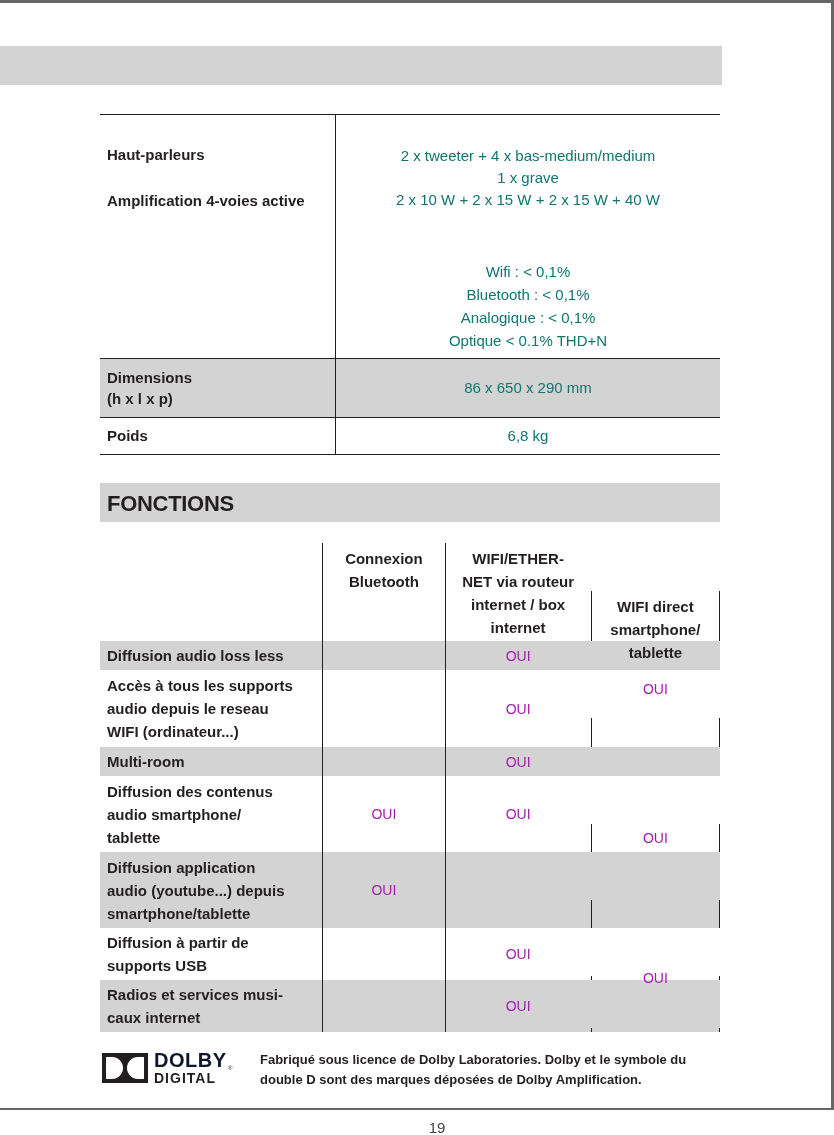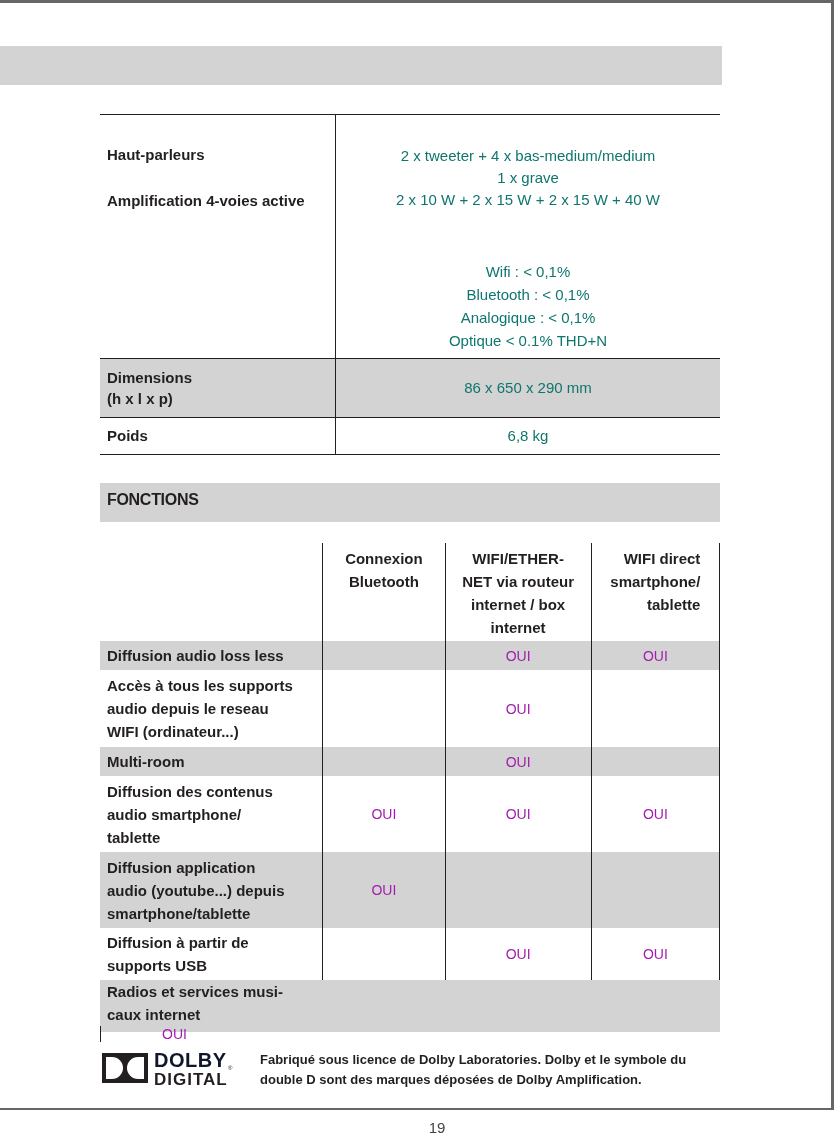--- a/index.html
+++ b/index.html
@@ -28,40 +28,40 @@
     .spec-row.first .spec-value { position: relative; }
     .spec-row.dim { height: 58px; align-items: center; }
     .spec-row.dim .spec-label { height: 58px; display: flex; flex-direction: column; justify-content: center; line-height: 21px; }
     .spec-row.dim .spec-value { line-height: 58px; }
     .spec-row.weight { height: 36px; }
     .spec-row.weight .spec-label { line-height: 36px; }
     .spec-row.weight .spec-value { line-height: 36px; }
 
     
     .section-header { position: absolute; left: 100px; top: 483px; width: 620px; height: 39px; background: #d3d3d3; }
-    .section-title { position: absolute; left: 7px; top: 8px; font-weight: bold; font-size: 16px; letter-spacing: -0.3px; }
+    .section-title { position: absolute; left: 7px; top: 8px; font-weight: bold; font-size: 22px; letter-spacing: -0.3px; }
 
     
     .fonc { position: absolute; left: 100px; top: 543px; width: 620px; }
     .fonc-row { display: flex; }
     .fonc-row.shaded { background: #d3d3d3; }
     .fonc-cell { box-sizing: border-box; font-size: 15px; }
     .c0 { width: 225px; padding-left: 7px; font-weight: bold; line-height: 23px; display: flex; align-items: center; }
     .c1 { width: 124px; border-left: 1.5px solid #231f20; text-align: center; display: flex; align-items: center; justify-content: center; }
     .c2 { width: 148px; border-left: 1.5px solid #231f20; text-align: center; display: flex; align-items: center; justify-content: center; }
-    .c3 { width: 131px; border-left: 1.5px solid #231f20; border-right: 1.5px solid #231f20; text-align: right; display: flex; align-items: center; justify-content: center; }
+    .c3 { width: 131px; border-left: 1.5px solid #231f20; border-right: 1.5px solid #231f20; text-align: center; display: flex; align-items: center; justify-content: center; margin-top: 48px; }
     .hdr .fonc-cell { font-weight: bold; line-height: 23px; align-items: flex-start; padding-top: 4px; }
     .oui { font-size: 14px; color: #a21caf; }
     .cell-text { white-space: pre-line; }
 
     
     .dolby-logo { position: absolute; left: 102px; top: 1051px; width: 130px; height: 36px; }
     .dd-mark { position: absolute; left: 0; top: 2px; width: 46px; height: 30px; }
     .dolby-word { position: absolute; left: 52px; top: -2px; font-weight: bold; font-size: 20px; letter-spacing: 0.5px; color: #0f172a; }
-    .dolby-sub { position: absolute; left: 52px; top: 19px; font-weight: bold; font-size: 17px; letter-spacing: 1px; color: #231f20; }
+    .dolby-sub { position: absolute; left: 52px; top: 19px; font-weight: bold; font-size: 14px; letter-spacing: 1px; color: #231f20; }
     .dolby-reg { position: absolute; left: 126px; top: 14px; font-size: 6px; }
     .dolby-notice { position: absolute; left: 260px; top: 1050px; width: 460px; font-size: 13px; font-weight: bold; line-height: 20px; color: #231f20; }
 
     .page-number { position: absolute; left: 0; top: 1119px; width: 874px; text-align: center; font-size: 15px; color: #444; }
   </style>
 </head>
 <body>
 
 <div class="frame-top"></div>
 <div class="frame-right"></div>
@@ -210,21 +210,21 @@
         <div class="fonc-cell c1 oui">
           <span class="cell-text"></span>
         </div>
         <div class="fonc-cell c2 oui">
           <span class="cell-text">OUI</span>
         </div>
         <div class="fonc-cell c3 oui">
           <span class="cell-text">OUI</span>
         </div>
       </div>
-      <div class="fonc-row shaded" style="height: 52px; flex-direction: column;">
+      <div class="fonc-row shaded" style="height: 52px;">
         <div class="fonc-cell c0">
           <span class="cell-text">Radios et services musi-
 caux internet</span>
         </div>
         <div class="fonc-cell c1 oui">
           <span class="cell-text"></span>
         </div>
         <div class="fonc-cell c2 oui">
           <span class="cell-text">OUI</span>
         </div>

